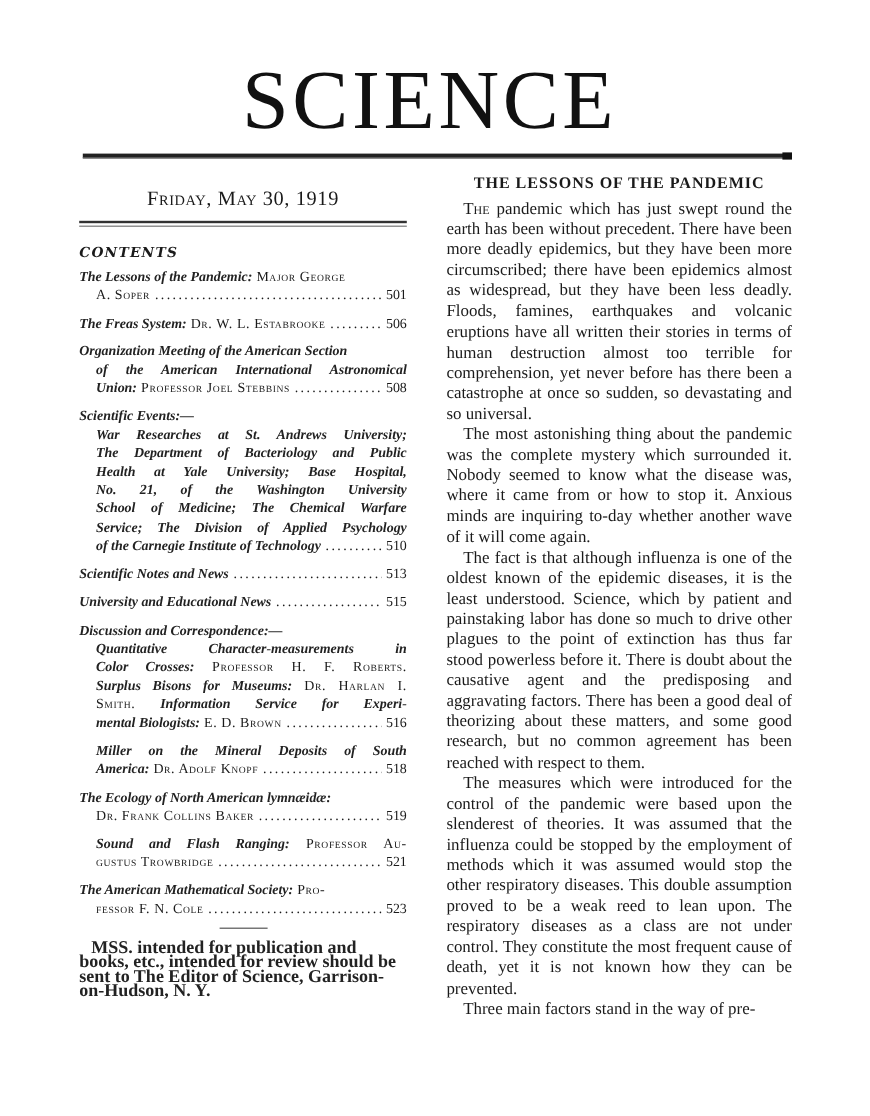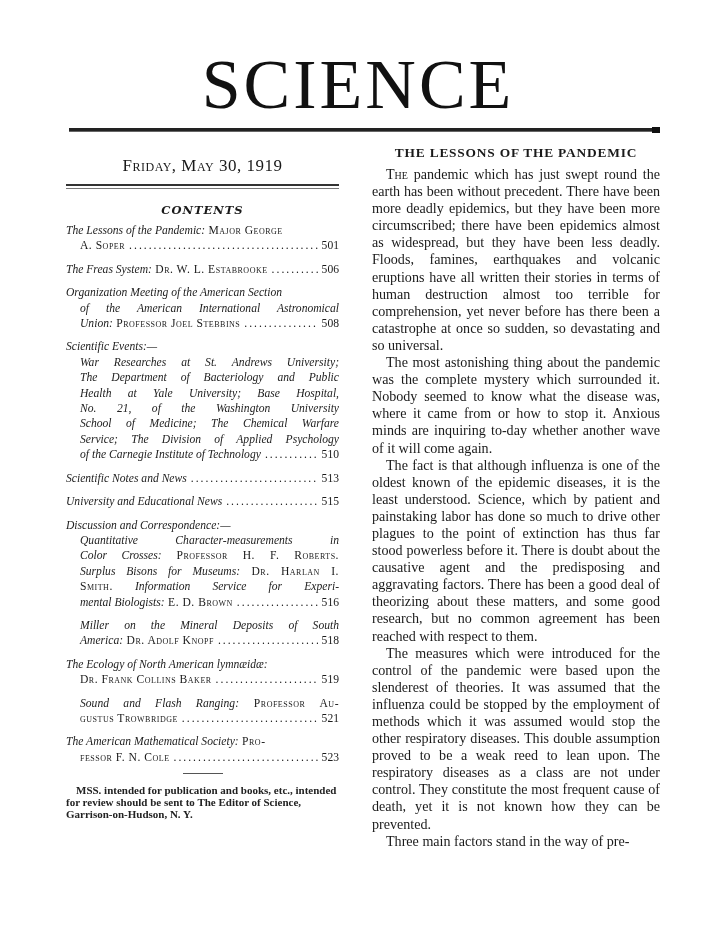--- a/index.html
+++ b/index.html
@@ -13,36 +13,36 @@
   .top-rule-end { position: absolute; left: 652px; top: 127px; width: 8px; height: 6px; background: #111; }
 
   .left-col { position: absolute; left: 66px; top: 152px; width: 273px; }
   .right-col { position: absolute; left: 372px; top: 140px; width: 288px; }
 
   .dateline { text-align: center; font-family: "Liberation Serif", serif; font-size: 17px;
               letter-spacing: 0.5px; margin-top: 4px; }
   .dateline .sc { font-variant: small-caps; }
   .double-rule { height: 2px; border-top: 2px solid #333; border-bottom: 1px solid #777;
                  margin-top: 8px; margin-bottom: 0; }
-  .contents-title { text-align: center; font-style: italic; font-weight: bold; font-size: 11.5px;
+  .contents-title { font-style: italic; font-weight: bold; font-size: 11.5px;
                     letter-spacing: 1px; margin-top: 14px; margin-bottom: 6px; }
   .toc-entry { font-family: "Liberation Serif", serif; font-size: 11.6px; line-height: 15.4px;
                margin-bottom: 8px; }
   .toc-line { display: block; position: relative; }
   .toc-line.indent { padding-left: 14px; }
-  .it { font-style: italic; font-weight: normal; color: #222; }
+  .it { font-style: italic; font-weight: bold; color: #222; }
   .sc-author { font-variant: small-caps; letter-spacing: 0.5px; }
   .toc-lead { display: flex; align-items: baseline; }
   .toc-lead .txt { white-space: nowrap; }
   .toc-lead .dots { flex: 1; overflow: hidden; white-space: nowrap; margin: 0 4px; letter-spacing: 2px; }
   .toc-lead .pg { white-space: nowrap; }
   .justify { text-align: justify; text-align-last: justify; }
 
   .small-rule { width: 40px; height: 1px; background: #555; margin: 8px auto 10px; }
-  .footnote { font-family: "Liberation Serif", serif; font-size: 11px; line-height: 12px; font-weight: bold;
+  .footnote { font-family: "Liberation Serif", serif; font-size: 15px; line-height: 12px; font-weight: bold;
               text-indent: 10px; color: #222; }
 
   .article-title { text-align: center; font-family: "Liberation Serif", serif; font-weight: bold; font-size: 13.4px;
                    letter-spacing: 0.8px; margin-top: 5px; margin-bottom: 5px; }
   .para { font-family: "Liberation Serif", serif; font-size: 14.1px; line-height: 17.1px;
           text-align: justify; text-indent: 14px; margin: 0; }
   .para .lead { font-variant: small-caps; }
 </style>
 </head>
 <body>

